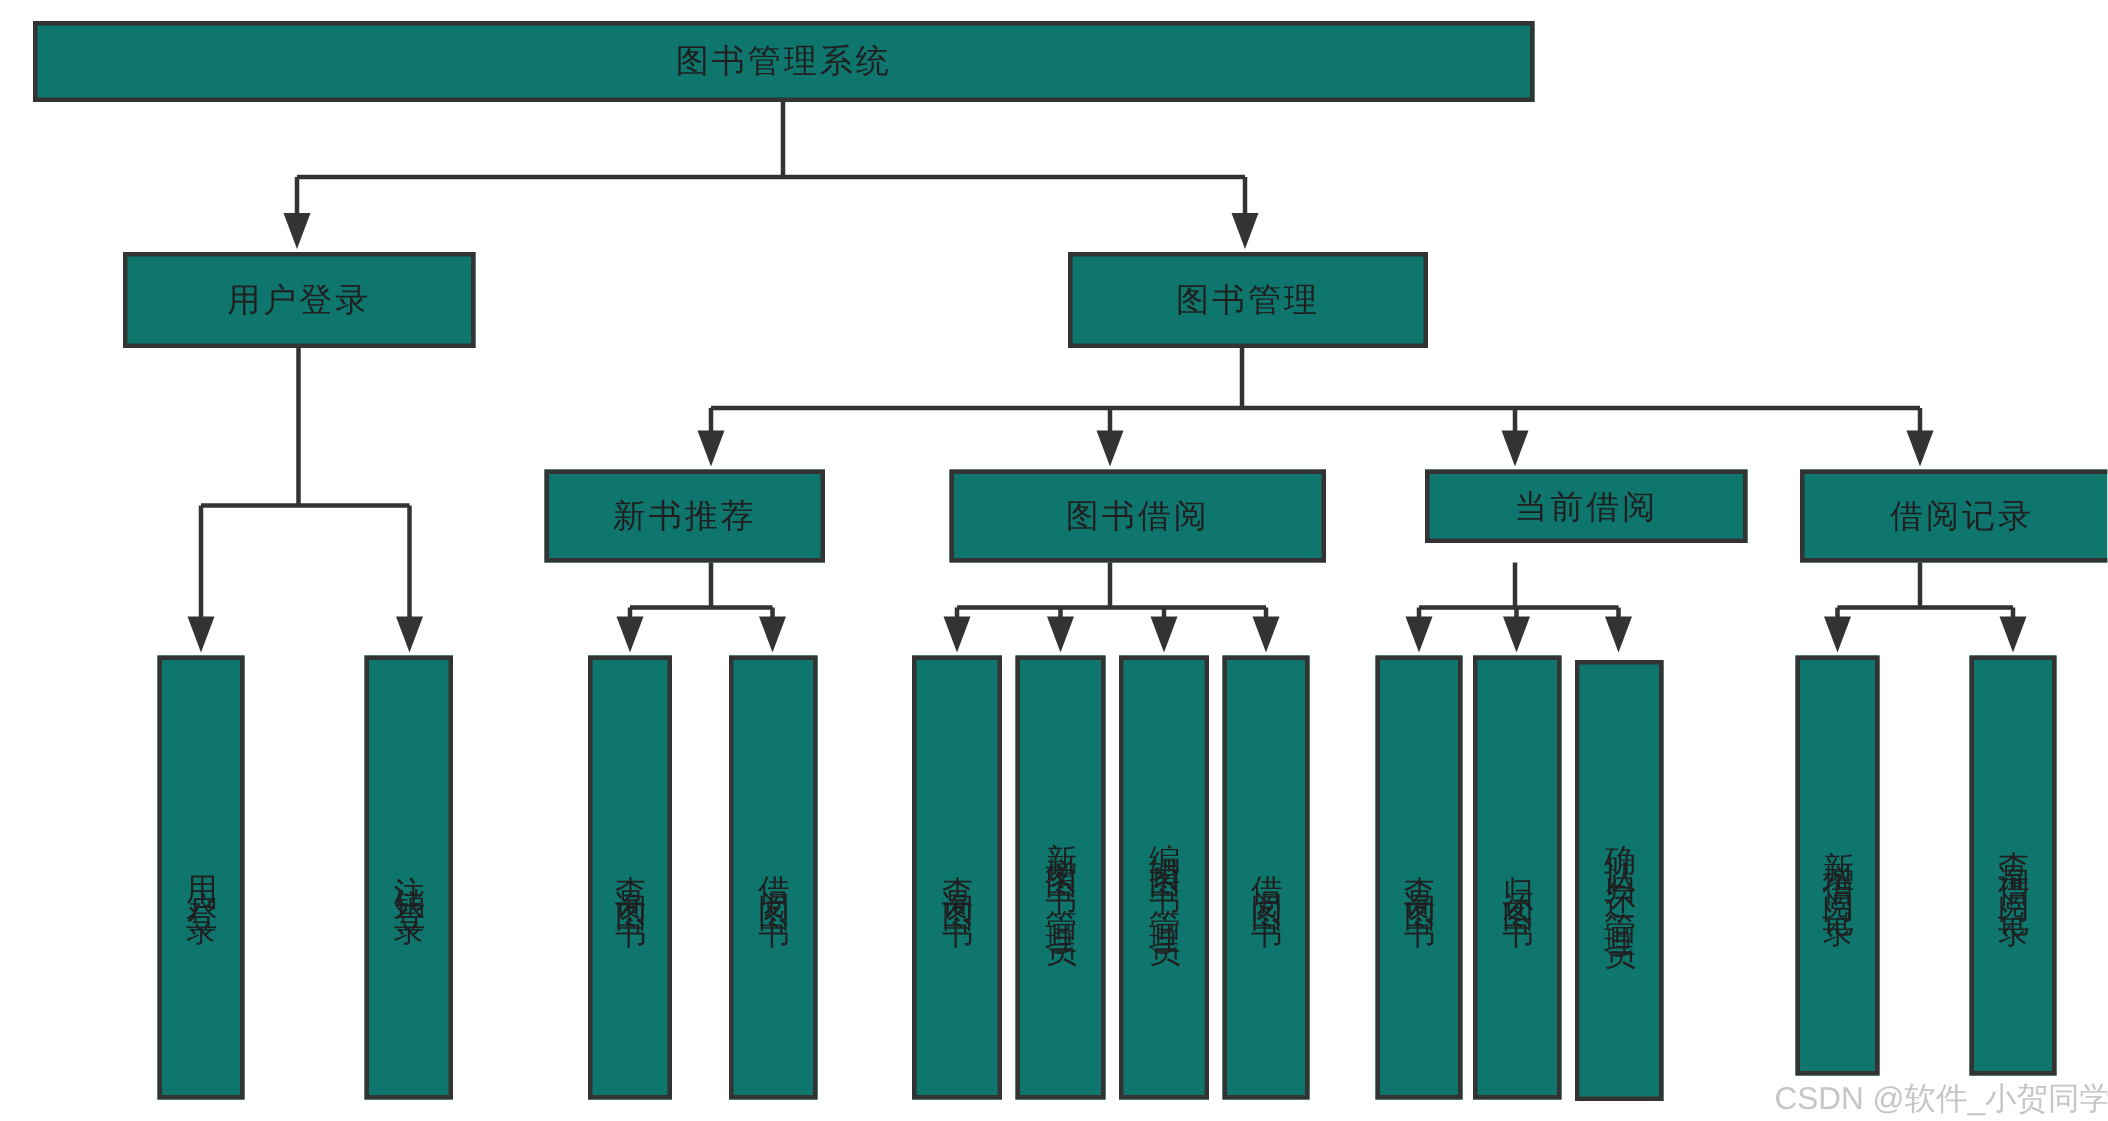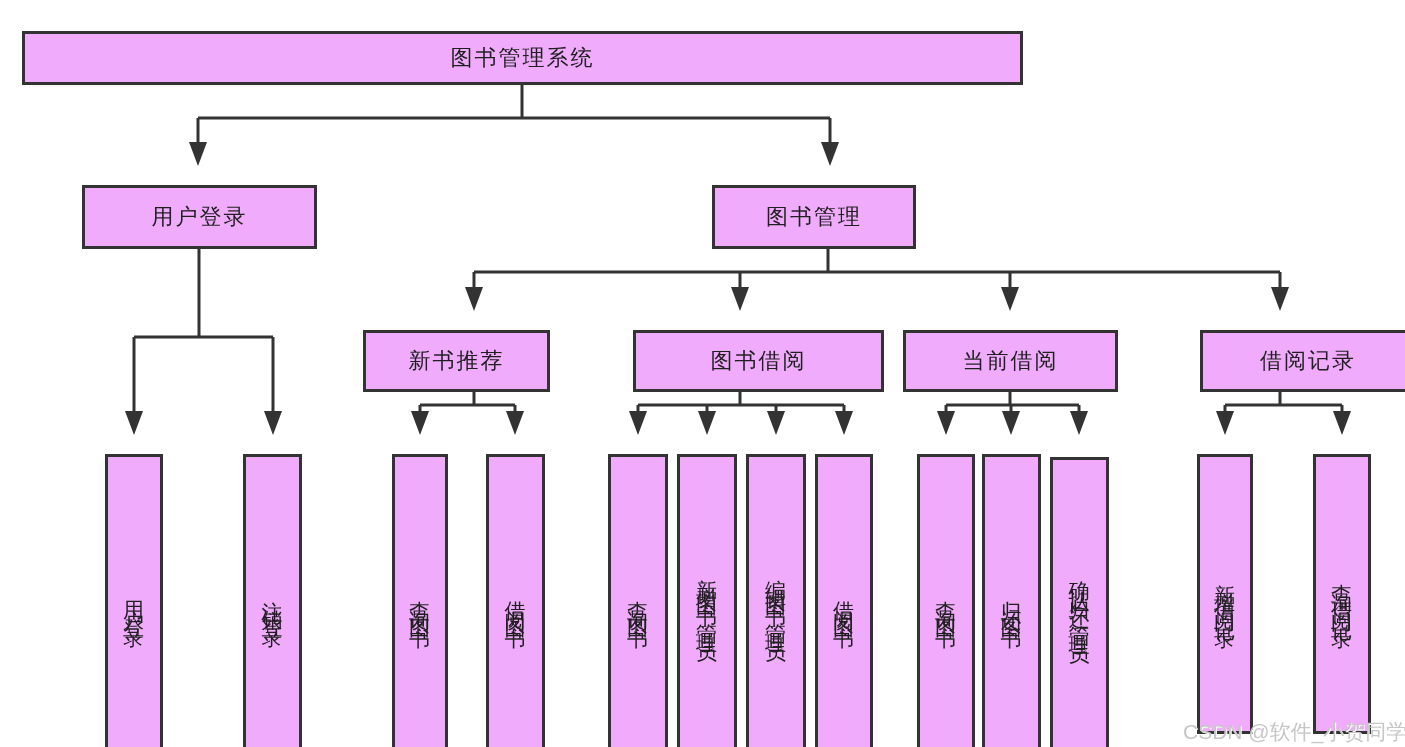--- a/index.html
+++ b/index.html
@@ -2,24 +2,23 @@
 <html><head>
 <meta charset="utf-8">
 <style>
   html,body{margin:0;padding:0;background:#ffffff;}
   .stage{
     position:relative;width:1405px;height:747px;background:#ffffff;overflow:hidden;
     font-family:"Liberation Sans","DejaVu Sans",sans-serif;
   }
   .wires{position:absolute;left:0;top:0;}
   .box{
-    position:absolute;box-sizing:border-box;background:#f0abfc;
+    position:absolute;box-sizing:border-box;background:#0f766e;
     border:3px solid #333333;display:flex;align-items:center;justify-content:center;
     color:#1f1f1f;
-    margin-top:17px;
   }
   .box.h span{
     font-size:22px;letter-spacing:2px;color:#1f1f1f;white-space:nowrap;
   }
   .box.v span{
     writing-mode:vertical-rl;text-orientation:mixed;
     font-size:21px;letter-spacing:9px;color:#1f1f1f;line-height:1;
   }
   .watermark{
     position:absolute;left:1183px;top:718px;
@@ -98,31 +97,31 @@
     </g>
   </svg>
 
   <div class="box h" style="left:22px;top:14px;width:1001px;height:54px">
     <span>图书管理系统</span>
   </div>
 
   <div class="box h" style="left:82px;top:168px;width:235px;height:64px">
     <span>用户登录</span>
   </div>
-  <div class="box h" style="left:712px;top:168px;width:204px;height:64px">
+  <div class="box h" style="left:712px;top:168px;width:240px;height:64px">
     <span>图书管理</span>
   </div>
 
   <div class="box h" style="left:363px;top:313px;width:187px;height:62px">
     <span>新书推荐</span>
   </div>
   <div class="box h" style="left:633px;top:313px;width:251px;height:62px">
     <span>图书借阅</span>
   </div>
-  <div class="box h" style="left:903px;top:313px;width:215px;height:62px">
+  <div class="box h" style="left:950px;top:313px;width:215px;height:49px">
     <span>当前借阅</span>
   </div>
   <div class="box h" style="left:1200px;top:313px;width:216px;height:62px">
     <span>借阅记录</span>
   </div>
 
   <div class="box v" style="left:105px;top:437px;width:58px;height:296px">
     <span>用户登录</span>
   </div>
   <div class="box v" style="left:243px;top:437px;width:59px;height:296px">

